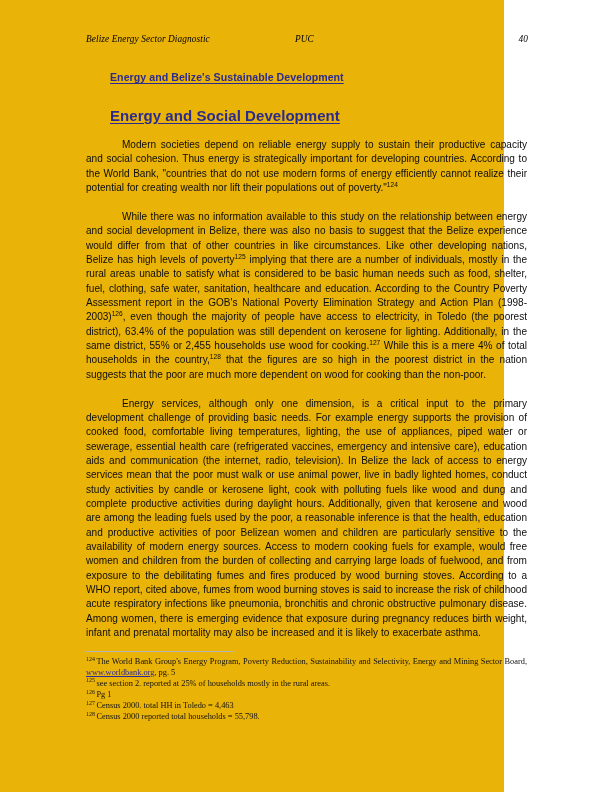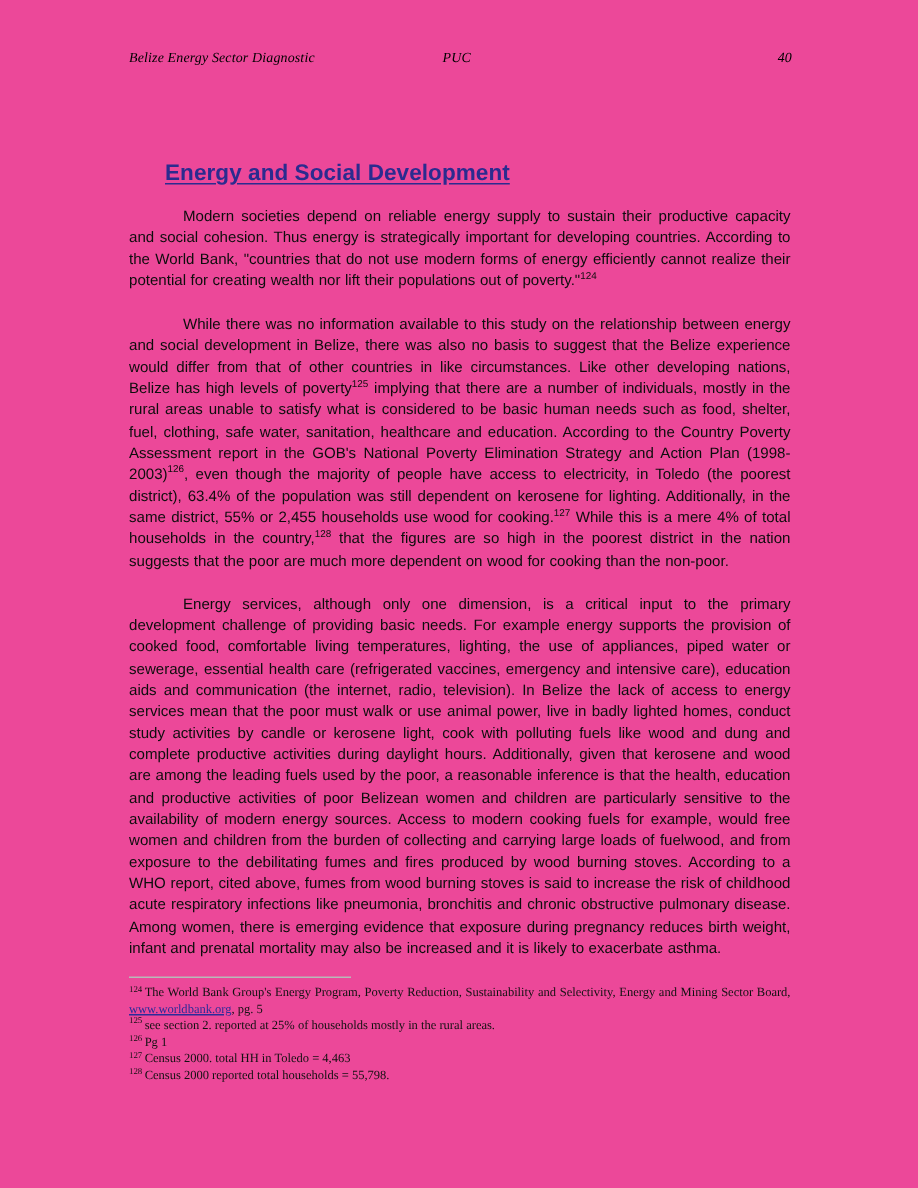--- a/index.html
+++ b/index.html
@@ -11,23 +11,23 @@
     width: 612px;
     height: 792px;
     font-family: "Liberation Sans", sans-serif;
     color: #000000;
     position: relative;
     overflow: hidden;
   }
   .page {
     position: absolute;
     top: 0; left: 0;
-    width: 612px;
+    width: 504px;
     height: 792px;
-    background: #ec4899;
+    background: #eab308;
   }
 
   
   .running-header {
     position: absolute;
     left: 86px;
     top: 34px;
     width: 442px;
     display: flex;
     align-items: baseline;
@@ -125,20 +125,21 @@
 <body>
 
 <div class="page">
 
   <div class="running-header">
     <span class="rh-left">Belize Energy Sector Diagnostic</span>
     <span class="rh-center">PUC</span>
     <span class="rh-right">40</span>
   </div>
 
+  <div class="h-main">Energy and Belize's Sustainable Development</div>
 
   <div class="h-sub">Energy and Social Development</div>
 
   <div class="body-block">
       <p class="para">Modern societies depend on reliable energy supply to sustain their productive capacity and social cohesion. Thus energy is strategically important for developing countries. According to the World Bank, "countries that do not use modern forms of energy efficiently cannot realize their potential for creating wealth nor lift their populations out of poverty."<sup>124</sup></p>
       <p class="para">While there was no information available to this study on the relationship between energy and social development in Belize, there was also no basis to suggest that the Belize experience would differ from that of other countries in like circumstances. Like other developing nations, Belize has high levels of poverty<sup>125</sup> implying that there are a number of individuals, mostly in the rural areas unable to satisfy what is considered to be basic human needs such as food, shelter, fuel, clothing, safe water, sanitation, healthcare and education. According to the Country Poverty Assessment report in the GOB's National Poverty Elimination Strategy and Action Plan (1998-2003)<sup>126</sup>, even though the majority of people have access to electricity, in Toledo (the poorest district), 63.4% of the population was still dependent on kerosene for lighting. Additionally, in the same district, 55% or 2,455 households use wood for cooking.<sup>127</sup>  While this is a mere 4% of total households in the country,<sup>128</sup> that the figures are so high in the poorest district in the nation suggests that the poor are much more dependent on wood for cooking than the non-poor.</p>
       <p class="para">Energy services, although only one dimension, is a critical input to the primary development challenge of providing basic needs.  For example energy supports the provision of cooked food, comfortable living temperatures, lighting, the use of appliances, piped water or sewerage, essential health care (refrigerated vaccines, emergency and intensive care), education aids and  communication (the internet, radio, television). In Belize the lack of access to energy services mean that the poor must walk or use animal power, live in badly lighted homes, conduct study activities by candle or kerosene light, cook with polluting fuels like wood and dung and complete productive activities during daylight hours.   Additionally, given that kerosene and wood are among the leading fuels used by the poor, a reasonable inference is that the health, education and productive activities of poor Belizean women and children are particularly sensitive to the availability of modern energy sources.  Access to modern cooking fuels for example, would free women and children from the burden of collecting and carrying large loads of fuelwood, and from exposure to the debilitating fumes and fires produced by wood burning stoves.  According to a WHO report, cited above, fumes from wood burning stoves is said to increase the risk of childhood acute respiratory infections like pneumonia, bronchitis and chronic obstructive pulmonary disease.  Among women, there is emerging evidence that exposure during pregnancy reduces birth weight, infant and prenatal mortality may also be increased and it is likely to exacerbate asthma.</p>
     </div>
 
   <div class="fn-rule"></div>

